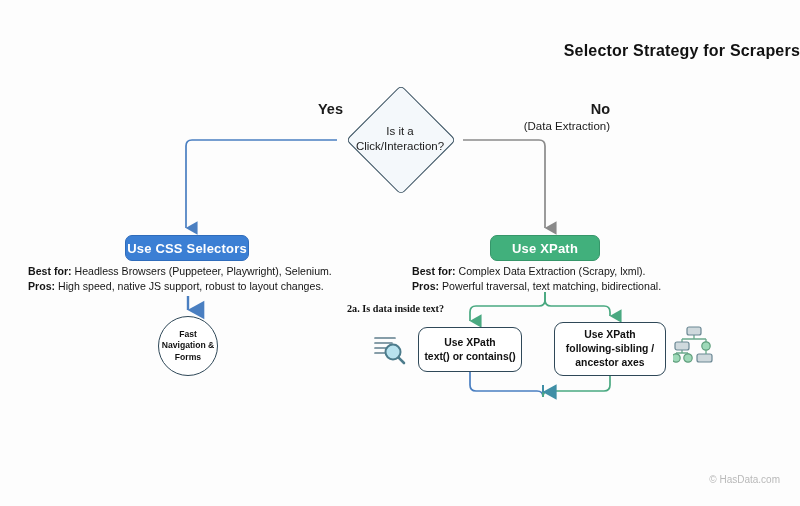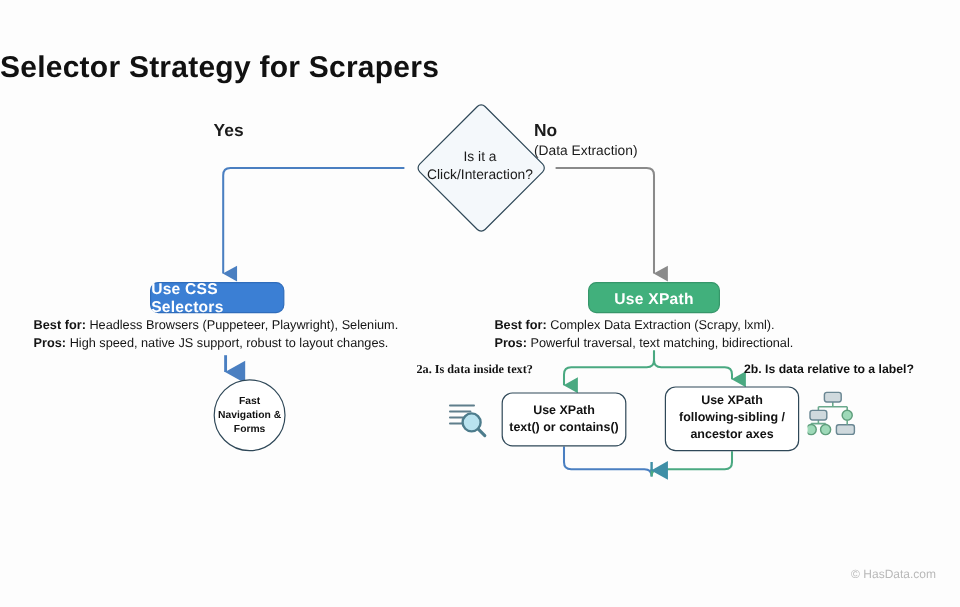--- a/index.html
+++ b/index.html
@@ -25,22 +25,22 @@
     left: 0; top: 0;
     width: 800px; height: 506px;
     pointer-events: none;
   }
   .node { position: absolute; box-sizing: border-box; }
 
   
   #title {
     left: 0; top: 42px;
     width: 800px;
-    text-align: left;
-    font-size: 25px;
+    text-align: right;
+    font-size: 16px;
     font-weight: bold;
     letter-spacing: .2px;
     color: #111;
   }
 
   
   #diamond-wrap {
     left: 337px; top: 86px;
     width: 126px; height: 106px;
   }
@@ -59,21 +59,21 @@
     left: 0; top: 50%;
     width: 126px;
     transform: translateY(-50%);
     text-align: center;
     font-size: 11.5px;
     line-height: 15px;
     color: #1b1b1b;
   }
 
   
-  .branch-label { text-align: left; }
+  .branch-label { text-align: right; }
   .branch-label .big {
     font-size: 14.5px;
     font-weight: bold;
     display: block;
     line-height: 18px;
   }
   .branch-label .small {
     font-size: 11.5px;
     display: block;
     line-height: 16px;
@@ -88,21 +88,21 @@
     align-items: center;
     justify-content: center;
     border-radius: 7px;
     color: #ffffff;
     font-weight: bold;
     font-size: 13px;
     letter-spacing: .2px;
   }
   #css-pill {
     left: 125px; top: 235px;
-    width: 112px; height: 26px;
+    width: 124px; height: 26px;
     background: #3b7fd4;
     border: 1.4px solid #2f6cbb;
   }
   #xpath-pill {
     left: 490px; top: 235px;
     width: 110px; height: 26px;
     background: #41b07c;
     border: 1.4px solid #36966a;
   }
 
@@ -140,21 +140,20 @@
     align-items: center;
     justify-content: center;
     text-align: center;
     border-radius: 50%;
     background: #ffffff;
     border: 1.6px solid #2f4858;
     font-size: 8.6px;
     font-weight: bold;
     line-height: 11.5px;
     color: #111;
-    margin-left: 20px;
   }
   #circle-css   { left: 158px; top: 316px; width: 60px; height: 60px; }
   #circle-xpath { left: 512px; top: 397px; width: 62px; height: 62px; }
 
   
   #icon-textsearch { left: 370px; top: 330px; width: 40px; height: 40px; }
   #icon-domtree    { left: 673px; top: 323px; width: 42px; height: 42px; }
 
   
   #footer {
@@ -244,21 +243,20 @@
   <div class="node desc" id="xpath-desc">
     <div>
       <b>Best for:</b><span> Complex Data Extraction (Scrapy, lxml).</span>
     </div>
     <div>
       <b>Pros:</b><span> Powerful traversal, text matching, bidirectional.</span>
     </div>
   </div>
 
   <div class="node subq" id="q2a">2a. Is data inside text?</div>
-  <div class="node subq" id="q2b">2b. Is data relative to a label?</div>
 
   <div class="node wbox" id="box-2a">
     <div>
       <span>Use XPath</span><br>
       <span>text() or contains()</span>
     </div>
   </div>
 
   <div class="node wbox" id="box-2b">
     <div>

